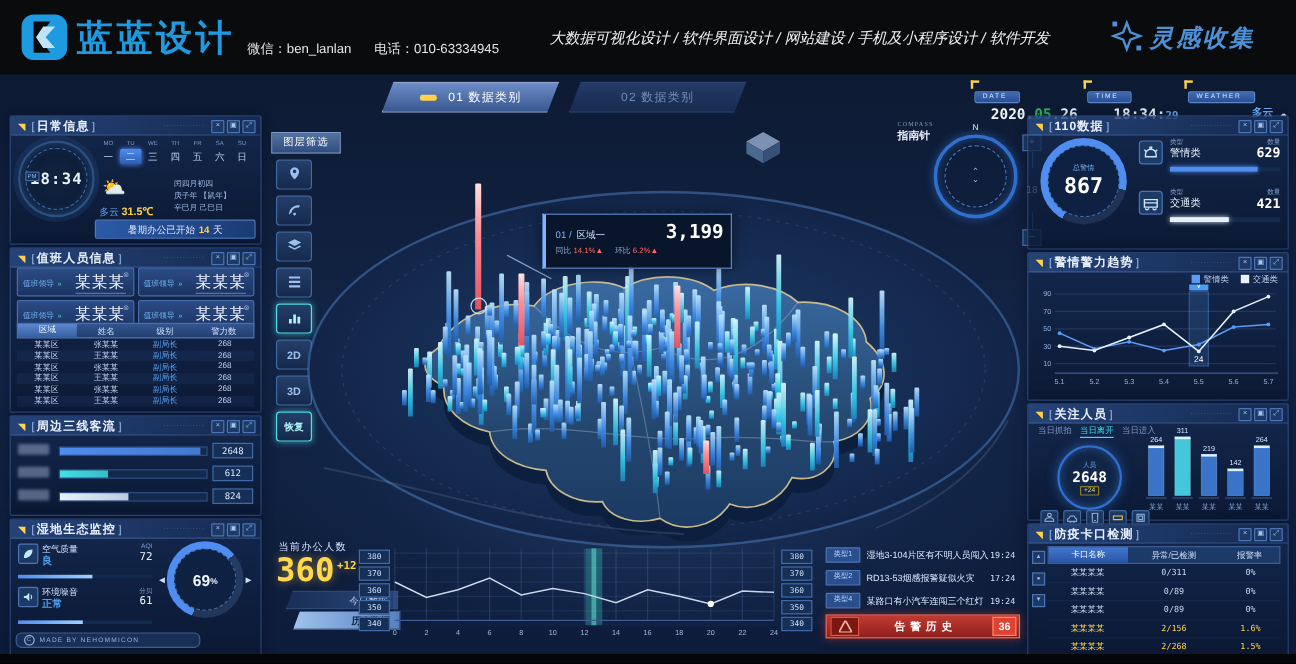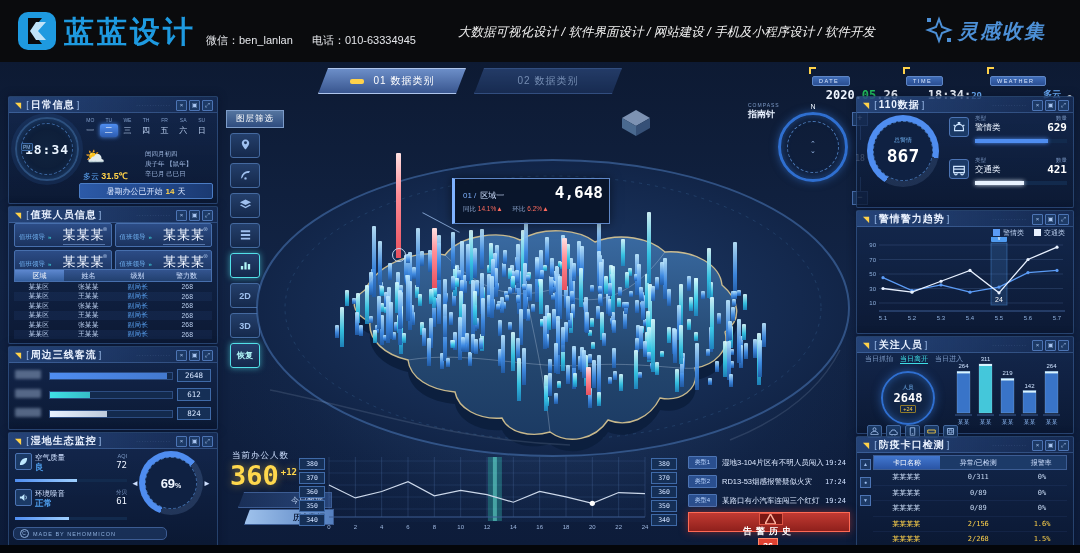--- a/index.html
+++ b/index.html
@@ -120,21 +120,21 @@
      border:1px solid #5e86c6;border-left:3px solid #7fb2ff;box-shadow:0 0 10px rgba(0,0,0,.5);}
   #tooltip .r1{display:flex;align-items:baseline;padding:4px 6px 0 8px;}
   #tooltip .idx{font-size:8px;color:#7fb2ff;margin-right:4px;}
   #tooltip .nm{font-size:8px;color:#cfe0ff;flex:1;}
   #tooltip .val{font-size:16px;font-weight:bold;color:#ffffff;font-family:"DejaVu Sans Mono",monospace;}
   #tooltip .r2{padding:3px 8px 0 8px;font-size:6.5px;color:#8fa9d2;}
   #tooltip .up{color:#ff6b5e;margin-right:8px;}
   #leader{position:absolute;left:420px;top:222px;width:42px;height:1px;background:#9fc0ef;transform:rotate(28deg);opacity:.8;}
   #marker{position:absolute;left:392px;top:248px;width:12px;height:12px;border:1px solid #cfe6ff;border-radius:50%;opacity:.9;}
   
-  #compass{position:absolute;left:748px;top:102px;}
+  #compass{position:absolute;left:748px;top:102px;font-family:Liberation Serif, serif;}
   #compass .ce{font-size:5px;color:#7f9cc8;letter-spacing:1px;}
   #compass .cc{font-size:9px;color:#e8f1ff;font-weight:bold;}
   #cring{position:absolute;left:778px;top:112px;width:64px;height:64px;border-radius:50%;
      border:3px solid #2f6fd0;box-shadow:0 0 8px rgba(60,130,230,.5), inset 0 0 8px rgba(60,130,230,.4);}
   #cring .d{position:absolute;inset:6px;border-radius:50%;border:1px dashed #4a79b8;}
   #cring .n{position:absolute;left:50%;top:-12px;transform:translateX(-50%);font-size:7px;color:#f0f6ff;}
   #cring .ch{position:absolute;left:50%;top:50%;transform:translate(-50%,-50%);font-size:7px;color:#9fc0ef;text-align:center;line-height:7px;}
   #zoomctl{position:absolute;left:852px;top:112px;width:16px;text-align:center;}
   #zoomctl .zb{width:14px;height:12px;border:1px solid #4c74b4;background:#1d3a66;color:#cfe0ff;font-size:9px;line-height:11px;margin:0 auto;}
   #zoomctl .zl{font-size:8px;color:#e8f1ff;margin:14px 0;font-family:"DejaVu Sans Mono",monospace;}
@@ -191,21 +191,21 @@
   .obtn.on{background:linear-gradient(90deg,#9fc2ec,#5580c0);color:#0d1c3a;font-weight:bold;}
   .obtn .dot{position:absolute;left:-12px;width:5px;height:5px;border-radius:50%;background:#ffd24a;box-shadow:0 0 4px #ffd24a;}
   .ybox{position:absolute;width:24px;height:10px;border:1px solid #3f6aa8;background:#152f56;color:#cfe0ff;
      font-size:6.5px;text-align:center;line-height:10px;font-family:"DejaVu Sans Mono",monospace;}
   .alert{position:absolute;left:688px;width:158px;height:15px;display:flex;align-items:center;}
   .alert .tag{width:27px;height:11px;background:#2a4f8f;border:1px solid #4c74b4;color:#bcd6ff;font-size:6px;
      text-align:center;line-height:11px;border-radius:1px;flex:none;}
   .alert .tx{flex:1;font-size:7.5px;color:#dce8ff;margin-left:5px;white-space:nowrap;overflow:hidden;}
   .alert .tm{font-size:7px;color:#cfe0ff;font-family:"DejaVu Sans Mono",monospace;}
   #histbar{position:absolute;left:688px;top:512px;width:160px;height:18px;display:flex;align-items:center;
-     background:linear-gradient(180deg,#c23a32,#8f201c);border:1px solid #ff6a55;box-shadow:0 0 8px rgba(220,60,40,.5);flex-direction:column;}
+     background:linear-gradient(180deg,#c23a32,#8f201c);border:1px solid #ff6a55;box-shadow:0 0 8px rgba(220,60,40,.5);}
   #histbar .wt{width:22px;height:14px;margin-left:3px;background:#7a1713;border:1px solid #e05545;display:flex;align-items:center;justify-content:center;}
   #histbar .hl{flex:1;text-align:center;font-size:9px;font-weight:bold;letter-spacing:4px;color:#fff;}
   #histbar .ct{width:18px;height:14px;margin-right:2px;background:#e04232;border:1px solid #ff8a6e;color:#fff;
      font-size:9px;font-weight:bold;text-align:center;line-height:14px;}
   .navarrow{position:absolute;left:612px;top:106px;opacity:.85;}
   svg text{font-family:"Liberation Sans",sans-serif;}
 </style>
 </head>
 <body>
 
@@ -877,21 +877,21 @@
         <div class="bar3d" style="left: 336px; top: 227px; height: 28px; width: 5px; background: linear-gradient(rgb(255, 225, 226), rgb(255, 141, 150) 40%, rgb(232, 80, 94));"></div>
       </div>
   </div>
 
   <div id="leader"></div>
   <div id="marker"></div>
   <div id="tooltip">
     <div class="r1">
       <span class="idx">01 /</span>
       <span class="nm">区域一</span>
-      <span class="val">4,648</span>
+      <span class="val">3,199</span>
     </div>
     <div class="r2">
       <span>同比</span> <span class="up"><span>14.1%</span>▲</span>
       <span>环比</span> <span class="up"><span>6.2%</span>▲</span>
     </div>
   </div>
 
   <svg class="navarrow" width="44" height="34" viewBox="0 0 44 34">
     <path d="M10 12 L24 4 L38 12 L24 20 Z" fill="#9fb6d8" opacity=".9"></path>
     <path d="M10 12 L24 20 L24 30 L10 22 Z" fill="#55779f"></path>

